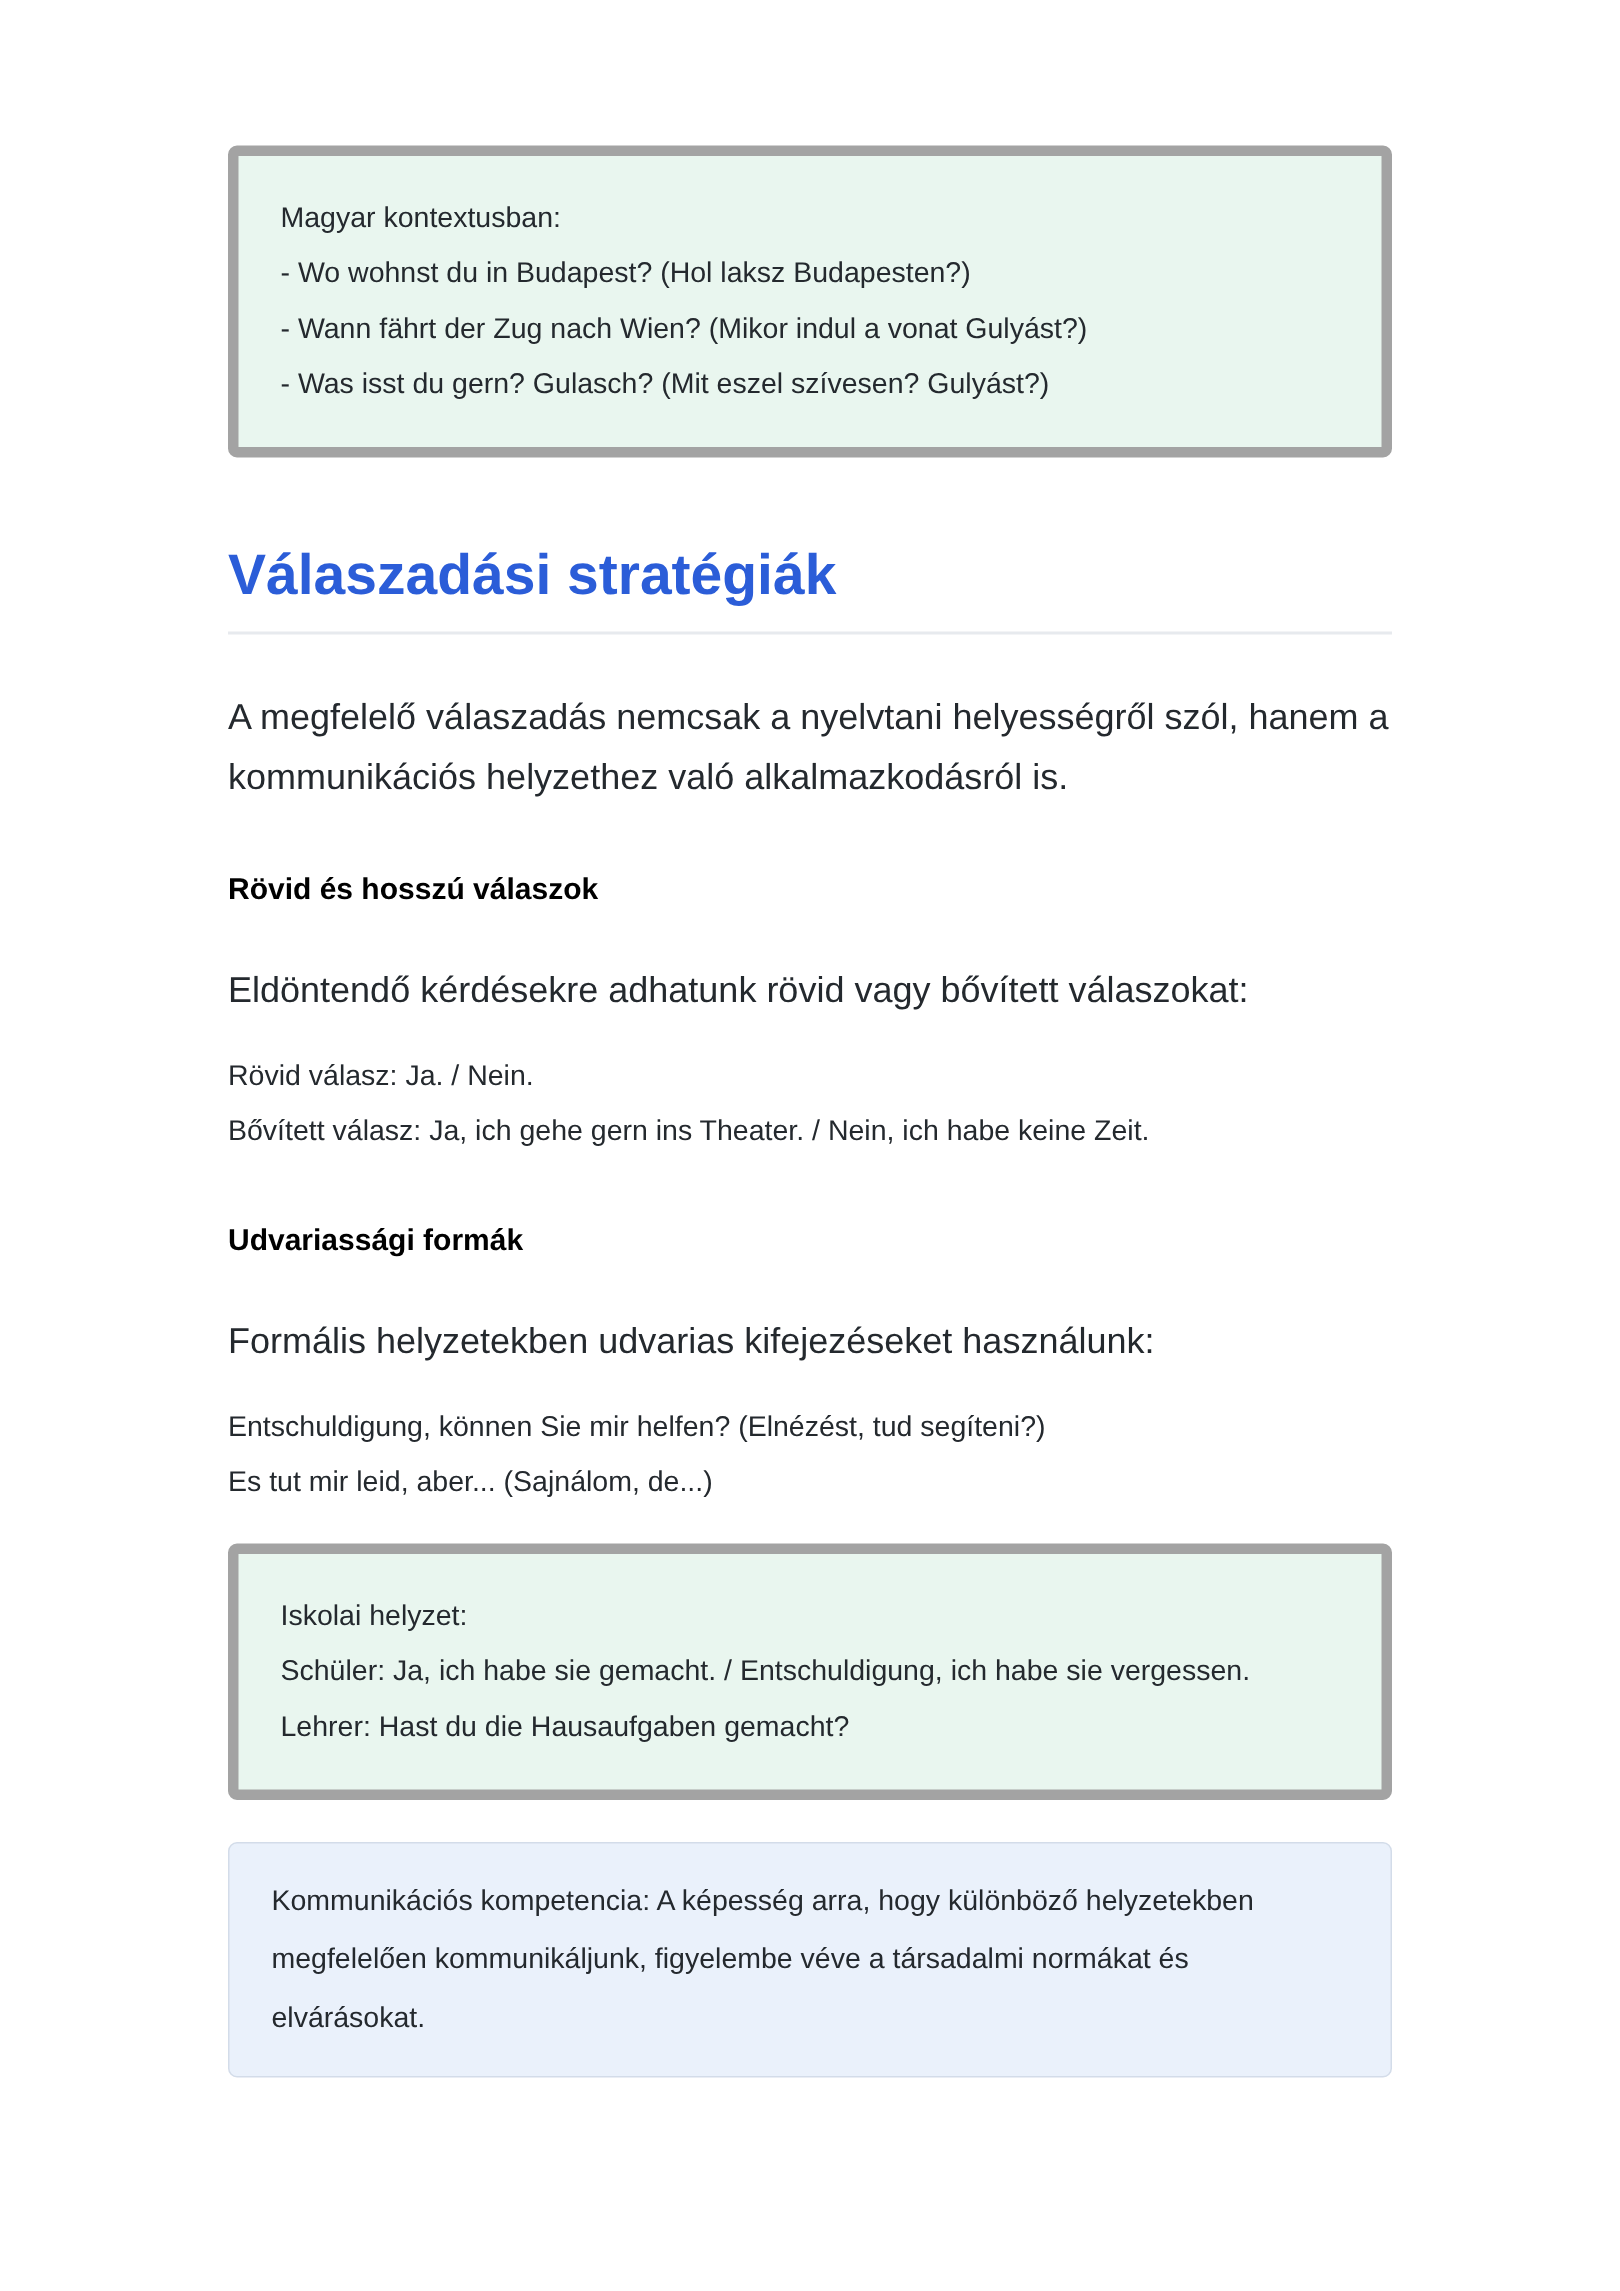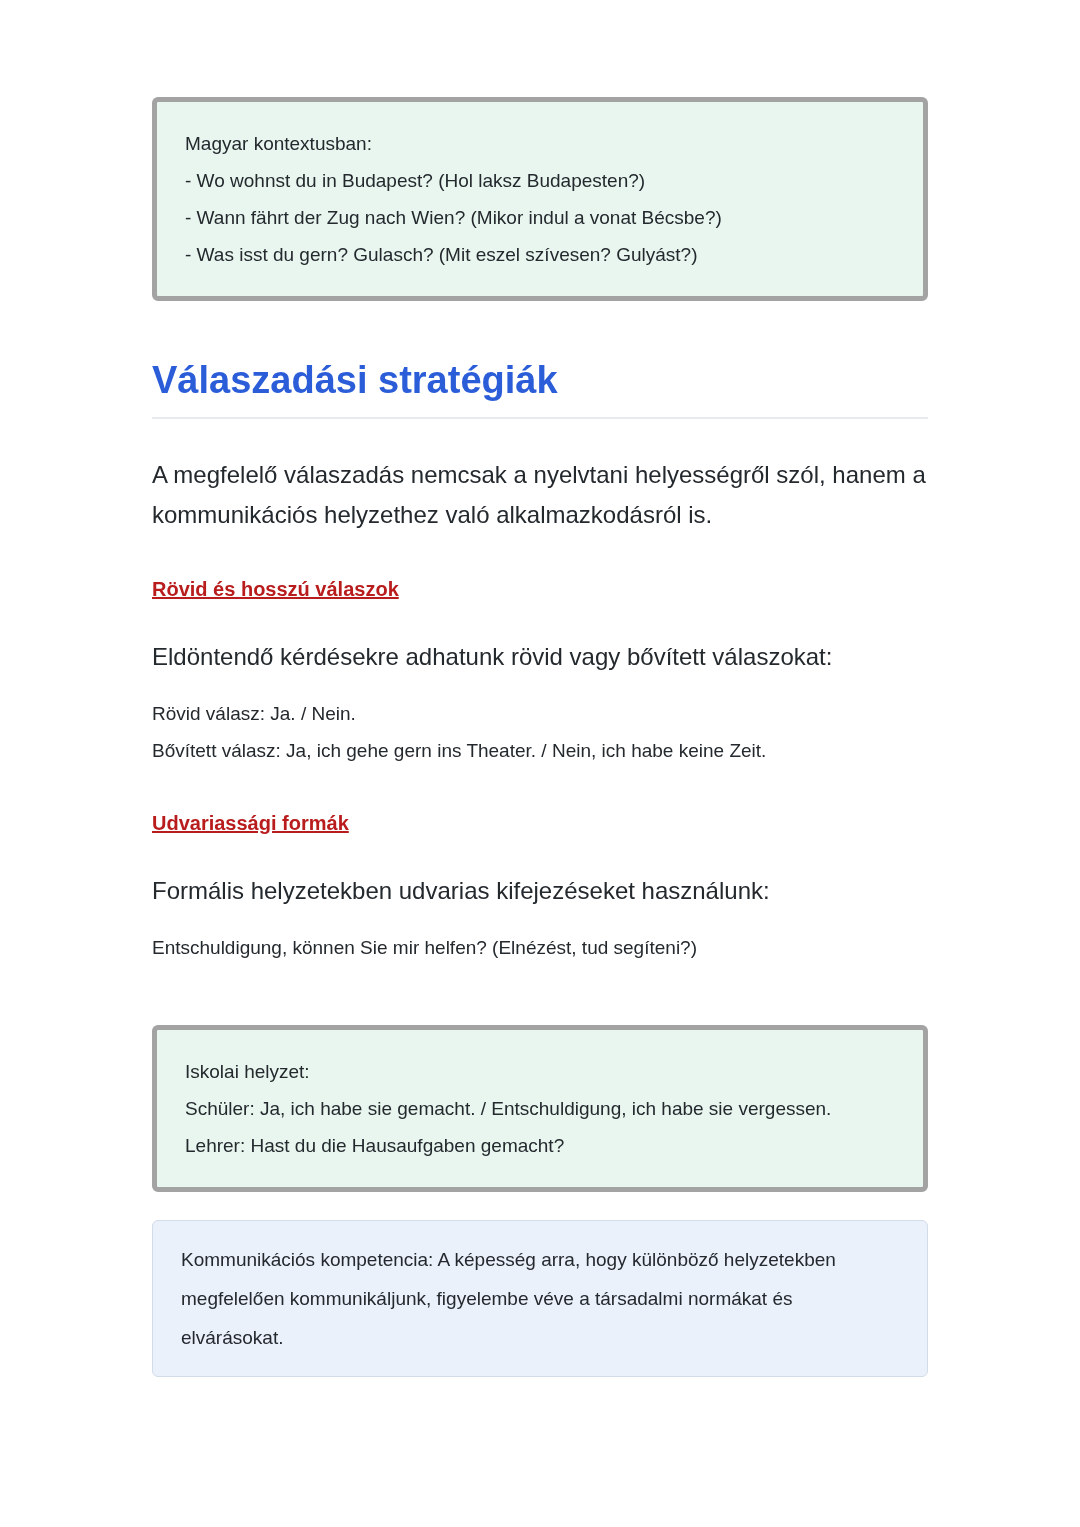--- a/index.html
+++ b/index.html
@@ -27,21 +27,21 @@
     box-sizing: border-box;
     width: 776px;
     border-radius: 6px;
     padding: 23px 28px;
     font-size: 19px;
     line-height: 37px;
   }
   .callout p { margin: 0; }
   .callout.green {
     background: #e9f6ef;
-    border: 5px solid #a3a3a3;
+    border: 7px solid #a3a3a3;
   }
   .callout.blue {
     background: #eaf1fb;
     border: 1px solid #d3dce9;
     line-height: 39px;
     padding: 19px 28px;
   }
   h1.section-title {
     margin: 62px 0 0 0;
     font-size: 38px;
@@ -62,56 +62,55 @@
   p.body-lines {
     margin: 18px 0 0 0;
     font-size: 19px;
     line-height: 37px;
   }
   h3.sub-title {
     margin: 42px 0 0 0;
     font-size: 20px;
     line-height: 24px;
     font-weight: 700;
-    color: #b91c1c;
-    text-decoration: underline;
+    color: #000000;
   }
   .callout.spaced { margin-top: 22px; }
   .callout.blue.spaced { margin-top: 28px; }
 </style>
 </head>
 <body>
 
 <div class="page">
   <div class="content">
 
     <div class="callout green">
       <p>Magyar kontextusban:</p>
       <p>- Wo wohnst du in Budapest? (Hol laksz Budapesten?)</p>
-      <p>- Wann fährt der Zug nach Wien? (Mikor indul a vonat Bécsbe?)</p>
+      <p>- Wann fährt der Zug nach Wien? (Mikor indul a vonat Gulyást?)</p>
       <p>- Was isst du gern? Gulasch? (Mit eszel szívesen? Gulyást?)</p>
     </div>
 
     <h1 class="section-title">Válaszadási stratégiák</h1>
     <hr class="divider">
 
     <p class="body-text">A megfelelő válaszadás nemcsak a nyelvtani helyességről szól, hanem a kommunikációs helyzethez való alkalmazkodásról is.</p>
 
     <h3 class="sub-title">Rövid és hosszú válaszok</h3>
     <p class="body-text">Eldöntendő kérdésekre adhatunk rövid vagy bővített válaszokat:</p>
     <p class="body-lines">
       <span>Rövid válasz: Ja. / Nein.</span><br>
       <span>Bővített válasz: Ja, ich gehe gern ins Theater. / Nein, ich habe keine Zeit.</span>
     </p>
 
     <h3 class="sub-title">Udvariassági formák</h3>
     <p class="body-text">Formális helyzetekben udvarias kifejezéseket használunk:</p>
     <p class="body-lines">
       <span>Entschuldigung, können Sie mir helfen? (Elnézést, tud segíteni?)</span><br>
-      <br>
+      <span>Es tut mir leid, aber... (Sajnálom, de...)</span><br>
     </p>
 
     <div class="callout green spaced">
       <p>Iskolai helyzet:</p>
       <p>Schüler: Ja, ich habe sie gemacht. / Entschuldigung, ich habe sie vergessen.</p>
       <p>Lehrer: Hast du die Hausaufgaben gemacht?</p>
     </div>
 
     <div class="callout blue spaced">
       <p>Kommunikációs kompetencia: A képesség arra, hogy különböző helyzetekben megfelelően kommunikáljunk, figyelembe véve a társadalmi normákat és elvárásokat.</p>

